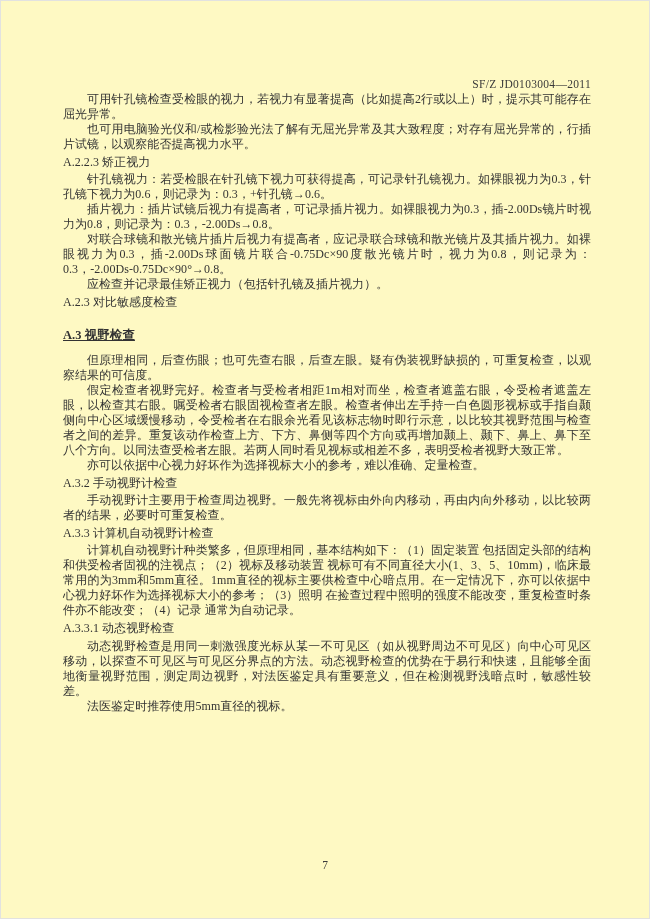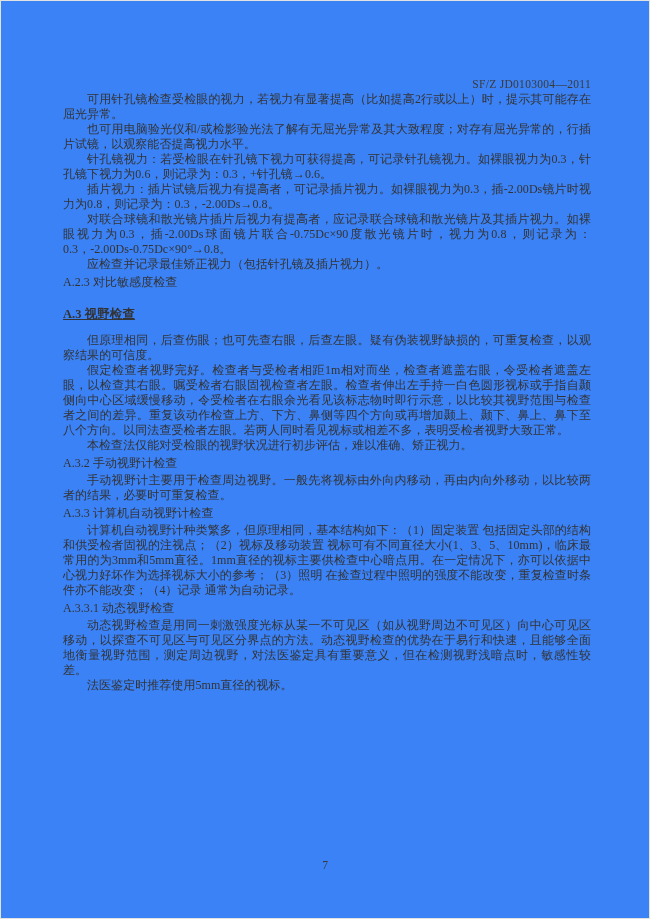--- a/index.html
+++ b/index.html
@@ -1,21 +1,21 @@
 <!DOCTYPE html>
 <html lang="zh"><head>
 <meta charset="utf-8">
 <style>
   html, body { margin: 0; padding: 0; background: #ffffff; }
   .page {
     position: relative;
     width: 650px;
     height: 919px;
     margin: 0 auto;
-    background: #3b82f6;
+    background: #fef9c3;
     border: 1px solid #e2e2e0;
     box-sizing: border-box;
     overflow: hidden;
     font-family: "Liberation Serif", "DejaVu Serif", serif;
     color: #333333;
   }
   .content {
     position: absolute;
     left: 62px;
     top: 76px;
@@ -65,29 +65,30 @@
 </style>
 </head>
 <body>
 
 <div class="page">
   <div class="content">
     <div class="doc-code">SF/Z JD0103004—2011</div>
     <div class="body-text" id="body-text">
         <p class="para">可用针孔镜检查受检眼的视力，若视力有显著提高（比如提高2行或以上）时，提示其可能存在屈光异常。</p>
         <p class="para">也可用电脑验光仪和/或检影验光法了解有无屈光异常及其大致程度；对存有屈光异常的，行插片试镜，以观察能否提高视力水平。</p>
+        <p class="heading3">A.2.2.3 矫正视力</p>
         <p class="para">针孔镜视力：若受检眼在针孔镜下视力可获得提高，可记录针孔镜视力。如裸眼视力为0.3，针孔镜下视力为0.6，则记录为：0.3，+针孔镜→0.6。</p>
         <p class="para">插片视力：插片试镜后视力有提高者，可记录插片视力。如裸眼视力为0.3，插-2.00Ds镜片时视力为0.8，则记录为：0.3，-2.00Ds→0.8。</p>
         <p class="para">对联合球镜和散光镜片插片后视力有提高者，应记录联合球镜和散光镜片及其插片视力。如裸眼视力为0.3，插-2.00Ds球面镜片联合-0.75Dc×90度散光镜片时，视力为0.8，则记录为：0.3，-2.00Ds-0.75Dc×90°→0.8。</p>
         <p class="para">应检查并记录最佳矫正视力（包括针孔镜及插片视力）。</p>
         <p class="heading3">A.2.3 对比敏感度检查</p>
         <p class="heading2">A.3 视野检查</p>
         <p class="para">但原理相同，后查伤眼；也可先查右眼，后查左眼。疑有伪装视野缺损的，可重复检查，以观察结果的可信度。</p>
         <p class="para">假定检查者视野完好。检查者与受检者相距1m相对而坐，检查者遮盖右眼，令受检者遮盖左眼，以检查其右眼。嘱受检者右眼固视检查者左眼。检查者伸出左手持一白色圆形视标或手指自颞侧向中心区域缓慢移动，令受检者在右眼余光看见该标志物时即行示意，以比较其视野范围与检查者之间的差异。重复该动作检查上方、下方、鼻侧等四个方向或再增加颞上、颞下、鼻上、鼻下至八个方向。以同法查受检者左眼。若两人同时看见视标或相差不多，表明受检者视野大致正常。</p>
-        <p class="para">本检查法仅能对受检眼的视野状况进行初步评估，难以准确、矫正视力。</p>
+        <p class="para">亦可以依据中心视力好坏作为选择视标大小的参考，难以准确、定量检查。</p>
         <p class="heading3">A.3.2 手动视野计检查</p>
         <p class="para">手动视野计主要用于检查周边视野。一般先将视标由外向内移动，再由内向外移动，以比较两者的结果，必要时可重复检查。</p>
         <p class="heading3">A.3.3 计算机自动视野计检查</p>
         <p class="para">计算机自动视野计种类繁多，但原理相同，基本结构如下：（1）固定装置 包括固定头部的结构和供受检者固视的注视点；（2）视标及移动装置 视标可有不同直径大小(1、3、5、10mm)，临床最常用的为3mm和5mm直径。1mm直径的视标主要供检查中心暗点用。在一定情况下，亦可以依据中心视力好坏作为选择视标大小的参考；（3）照明 在捡查过程中照明的强度不能改变，重复检查时条件亦不能改变；（4）记录 通常为自动记录。</p>
         <p class="heading3">A.3.3.1 动态视野检查</p>
         <p class="para">动态视野检查是用同一刺激强度光标从某一不可见区（如从视野周边不可见区）向中心可见区移动，以探查不可见区与可见区分界点的方法。动态视野检查的优势在于易行和快速，且能够全面地衡量视野范围，测定周边视野，对法医鉴定具有重要意义，但在检测视野浅暗点时，敏感性较差。</p>
         <p class="para">法医鉴定时推荐使用5mm直径的视标。</p>
       </div>
   </div>
   <div class="page-number">7</div>

